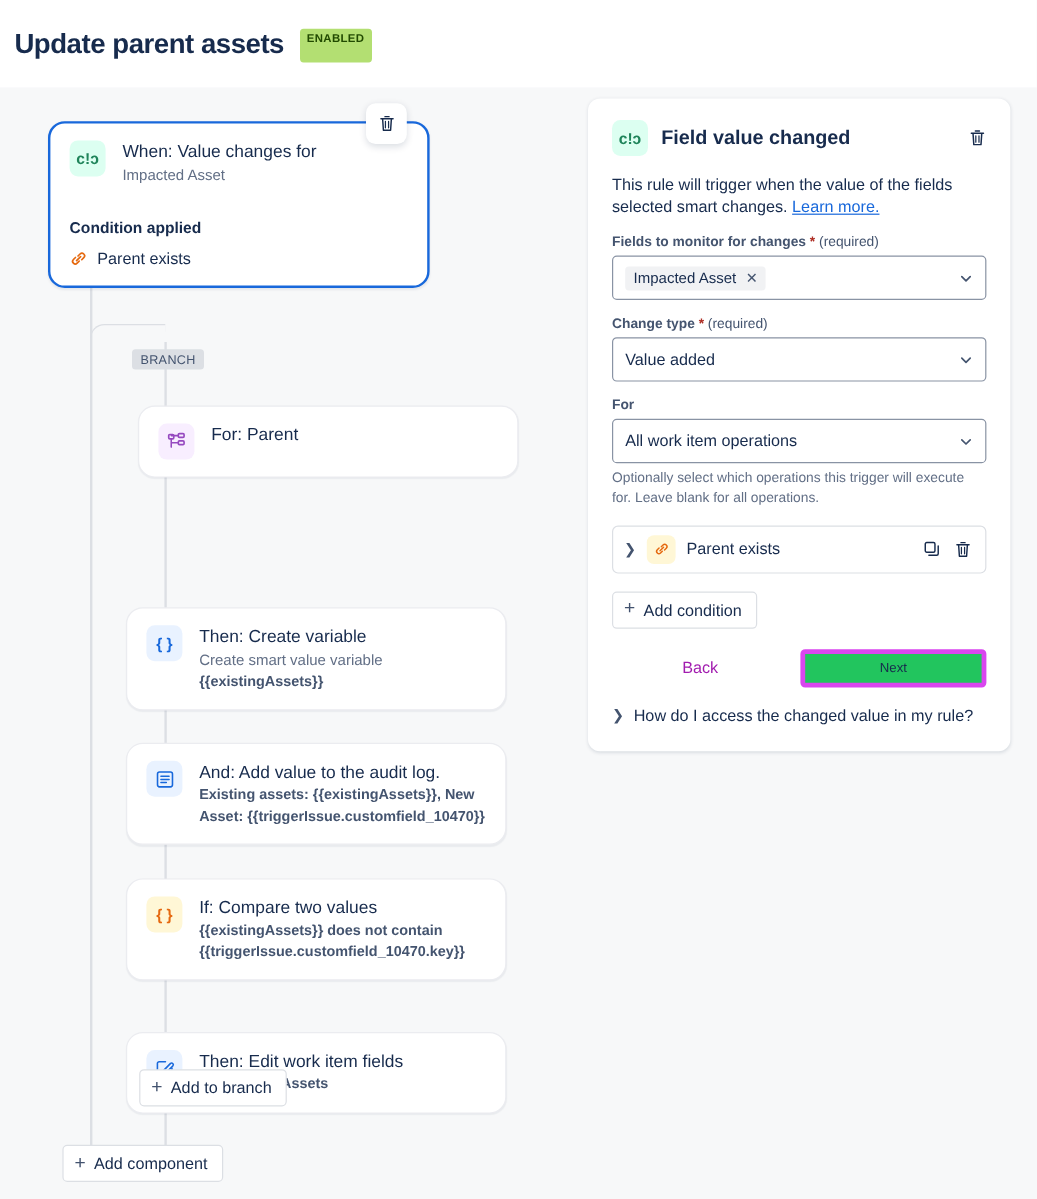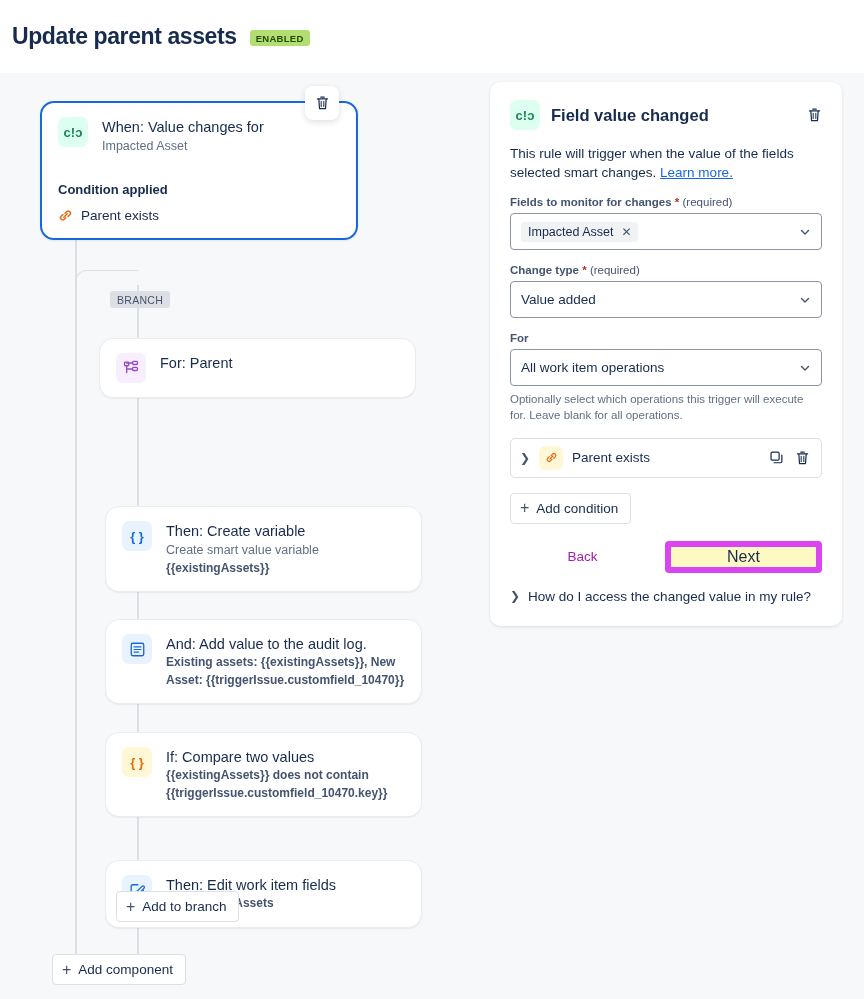--- a/index.html
+++ b/index.html
@@ -19,21 +19,21 @@
     display: flex; align-items: center;
   }
   .title {
     font-size: 23px; font-weight: 700; letter-spacing: -0.4px;
     color: #172b4d; margin-left: 12px;
   }
   .badge-enabled {
     margin-left: 13px; margin-top: 3px;
     background: #b3df72; color: #214a00;
     font-size: 9.5px; font-weight: 700; letter-spacing: 0.3px;
-    padding: 3px 6px 2px; border-radius: 3px;
+    padding: 3px 6px 14px; border-radius: 3px;
     text-transform: uppercase;
   }
   .topbar-right {
     margin-left: auto; display: flex; align-items: center; gap: 0;
     padding-right: 14px;
   }
   .toggle {
     width: 40px; height: 21px; border-radius: 11px; background: #4c6b1f;
     position: relative; margin-right: 22px; cursor: pointer; flex: none;
   }
@@ -198,22 +198,22 @@
     border-radius: 4px; padding: 7px 12px 7px 9px;
     display: inline-flex; align-items: center; gap: 7px;
     font-size: 13.5px; color: #172b4d; cursor: pointer; font-family: inherit;
   }
   .nav-row { margin-top: 17px; display: flex; gap: 10px; }
   .btn-back {
     flex: 1; height: 32px; background: transparent; border: none;
     font-size: 13.5px; color: #a21caf; cursor: pointer; font-family: inherit;
   }
   .btn-next {
-    flex: 1; height: 32px; background: #fef9c3; border: 6px solid #d946ef;
-    border-radius: 4px; font-size: 16px; color: #172b4d;
+    flex: 1; height: 32px; background: #22c55e; border: 4px solid #d946ef;
+    border-radius: 4px; font-size: 11px; color: #172b4d;
     cursor: pointer; font-family: inherit;
   }
   .faq {
     margin-top: 16px; display: flex; align-items: center; gap: 8px;
     font-size: 13.5px; color: #172b4d; cursor: pointer;
   }
 </style>
 </head>
 <body>
 
@@ -259,21 +259,21 @@
 
   <div class="card-del" style="left:305px; top:13px;">
     <svg width="15" height="16" viewBox="0 0 16 17">
       <path d="M2.6 4.2 H13.4" stroke="#172b4d" stroke-width="1.3" stroke-linecap="round"></path>
       <path d="M6.2 2.3 H9.8" stroke="#172b4d" stroke-width="1.3" stroke-linecap="round"></path>
       <path d="M4.1 4.2 L4.8 14.4 H11.2 L11.9 4.2" fill="none" stroke="#172b4d" stroke-width="1.3" stroke-linejoin="round"></path>
       <path d="M6.6 6.6 V12.2 M9.4 6.6 V12.2" stroke="#172b4d" stroke-width="1.1" stroke-linecap="round"></path>
     </svg>
   </div>
 
-  <div class="card" style="left:99px; top:265px; width:317px;">
+  <div class="card" style="left:115px; top:265px; width:317px;">
     <div class="ico ico-purple">
       <svg width="16" height="16" viewBox="0 0 16 16">
         <rect x="1.6" y="2.1" width="4.2" height="3.6" rx="0.9" fill="none" stroke="#964ac0" stroke-width="1.4"></rect>
         <rect x="9.6" y="1.4" width="4.8" height="3.1" rx="0.9" fill="none" stroke="#964ac0" stroke-width="1.4"></rect>
         <rect x="9.6" y="7.4" width="4.8" height="3.1" rx="0.9" fill="none" stroke="#964ac0" stroke-width="1.4"></rect>
         <path d="M3.7 5.9 V12.6 M3.7 9.0 H9.4 M3.7 3.0 H9.4" stroke="#964ac0" stroke-width="1.3" fill="none" stroke-linecap="round"></path>
       </svg>
     </div>
     <div class="card-body">
       <div class="card-title">For: Parent</div>

